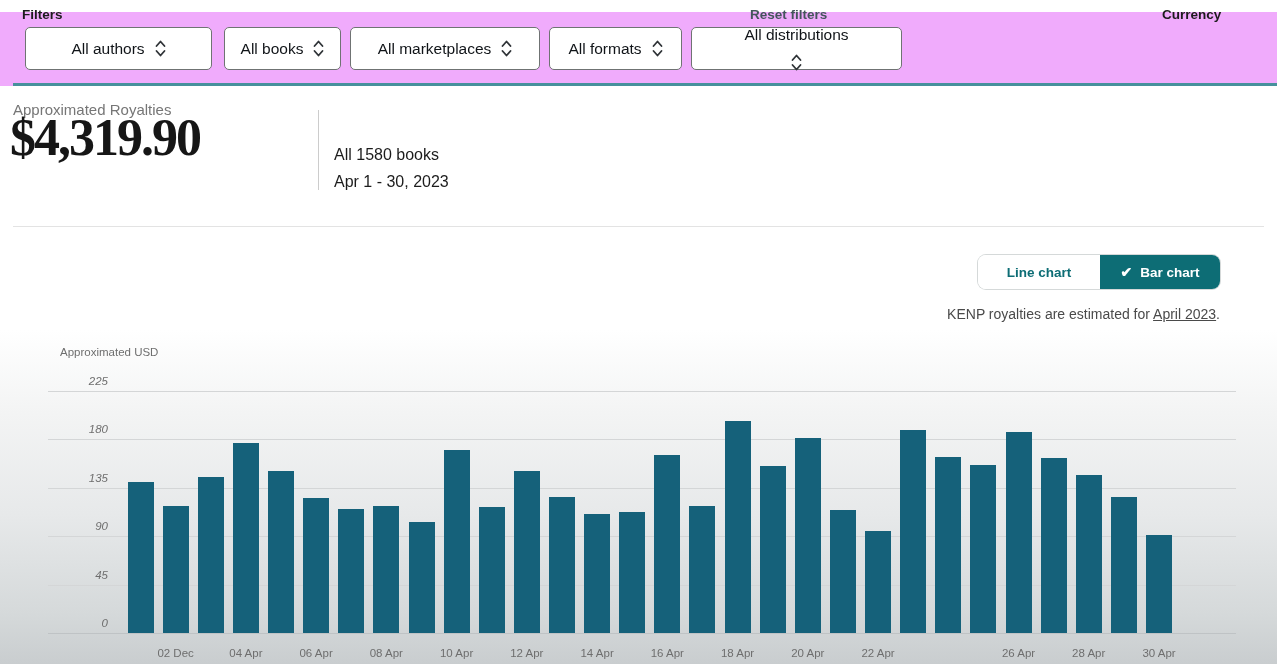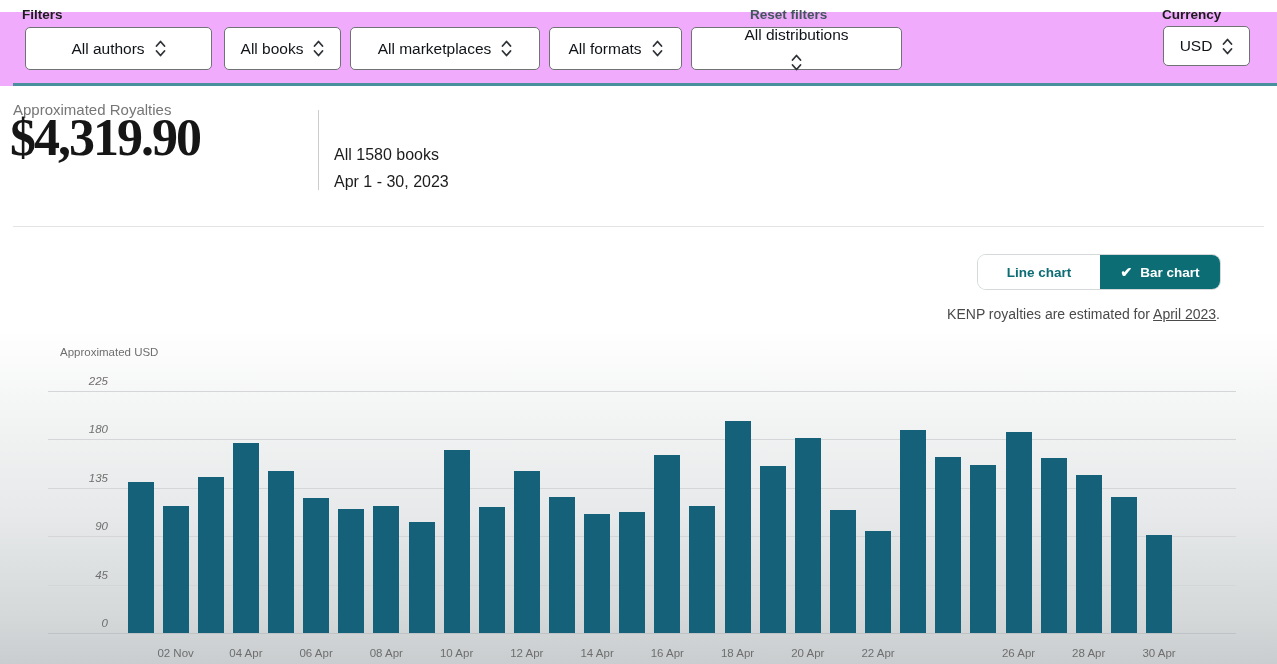--- a/index.html
+++ b/index.html
@@ -90,27 +90,20 @@
           <polyline points="1.5,11 5.5,15.5 9.5,11" fill="none" stroke="#2f3337" stroke-width="1.8" stroke-linecap="round" stroke-linejoin="round"></polyline>
         </svg>
     </button>
     <button class="dd dd-5">
       <span>All distributions</span>
       <svg class="chev" width="11" height="17" viewBox="0 0 11 17">
           <polyline points="1.5,6 5.5,1.5 9.5,6" fill="none" stroke="#2f3337" stroke-width="1.8" stroke-linecap="round" stroke-linejoin="round"></polyline>
           <polyline points="1.5,11 5.5,15.5 9.5,11" fill="none" stroke="#2f3337" stroke-width="1.8" stroke-linecap="round" stroke-linejoin="round"></polyline>
         </svg>
     </button>
-    <button class="dd dd-currency">
-      <span>USD</span>
-      <svg class="chev" width="11" height="17" viewBox="0 0 11 17">
-          <polyline points="1.5,6 5.5,1.5 9.5,6" fill="none" stroke="#2f3337" stroke-width="1.8" stroke-linecap="round" stroke-linejoin="round"></polyline>
-          <polyline points="1.5,11 5.5,15.5 9.5,11" fill="none" stroke="#2f3337" stroke-width="1.8" stroke-linecap="round" stroke-linejoin="round"></polyline>
-        </svg>
-    </button>
     <div class="filter-accent"></div>
   </div>
 
   <div class="roy-title">Approximated Royalties</div>
   <div class="roy-amount">$4,319.90</div>
   <div class="roy-vline"></div>
   <div class="roy-scope">All 1580 books</div>
   <div class="roy-period">Apr 1 - 30, 2023</div>
   <div class="hdivider"></div>
 
@@ -165,21 +158,21 @@
         <div class="bar" title="21 Apr: 114" style="left: 829.9px; top: 180.1px; width: 26px; height: 122.9px; background: rgb(21, 97, 122);"></div>
         <div class="bar" title="22 Apr: 95" style="left: 865px; top: 200.6px; width: 26px; height: 102.4px; background: rgb(21, 97, 122);"></div>
         <div class="bar" title="23 Apr: 188" style="left: 900.1px; top: 100.4px; width: 26px; height: 202.6px; background: rgb(21, 97, 122);"></div>
         <div class="bar" title="24 Apr: 163" style="left: 935.3px; top: 127.3px; width: 26px; height: 175.7px; background: rgb(21, 97, 122);"></div>
         <div class="bar" title="25 Apr: 156" style="left: 970.4px; top: 134.9px; width: 26px; height: 168.1px; background: rgb(21, 97, 122);"></div>
         <div class="bar" title="26 Apr: 187" style="left: 1005.5px; top: 101.5px; width: 26px; height: 201.5px; background: rgb(21, 97, 122);"></div>
         <div class="bar" title="27 Apr: 162" style="left: 1040.6px; top: 128.4px; width: 26px; height: 174.6px; background: rgb(21, 97, 122);"></div>
         <div class="bar" title="28 Apr: 147" style="left: 1075.7px; top: 144.6px; width: 26px; height: 158.4px; background: rgb(21, 97, 122);"></div>
         <div class="bar" title="29 Apr: 126" style="left: 1110.9px; top: 167.2px; width: 26px; height: 135.8px; background: rgb(21, 97, 122);"></div>
         <div class="bar" title="30 Apr: 91" style="left: 1146px; top: 204.9px; width: 26px; height: 98.1px; background: rgb(21, 97, 122);"></div>
-        <div class="xtick" style="left: 140.6px; top: 317px;">02 Nov</div>
+        <div class="xtick" style="left: 140.6px; top: 317px;">02 Dec</div>
         <div class="xtick" style="left: 210.9px; top: 317px;">04 Apr</div>
         <div class="xtick" style="left: 281.1px; top: 317px;">06 Apr</div>
         <div class="xtick" style="left: 351.3px; top: 317px;">08 Apr</div>
         <div class="xtick" style="left: 421.6px; top: 317px;">10 Apr</div>
         <div class="xtick" style="left: 491.8px; top: 317px;">12 Apr</div>
         <div class="xtick" style="left: 562.1px; top: 317px;">14 Apr</div>
         <div class="xtick" style="left: 632.3px; top: 317px;">16 Apr</div>
         <div class="xtick" style="left: 702.5px; top: 317px;">18 Apr</div>
         <div class="xtick" style="left: 772.8px; top: 317px;">20 Apr</div>
         <div class="xtick" style="left: 843px; top: 317px;">22 Apr</div>

